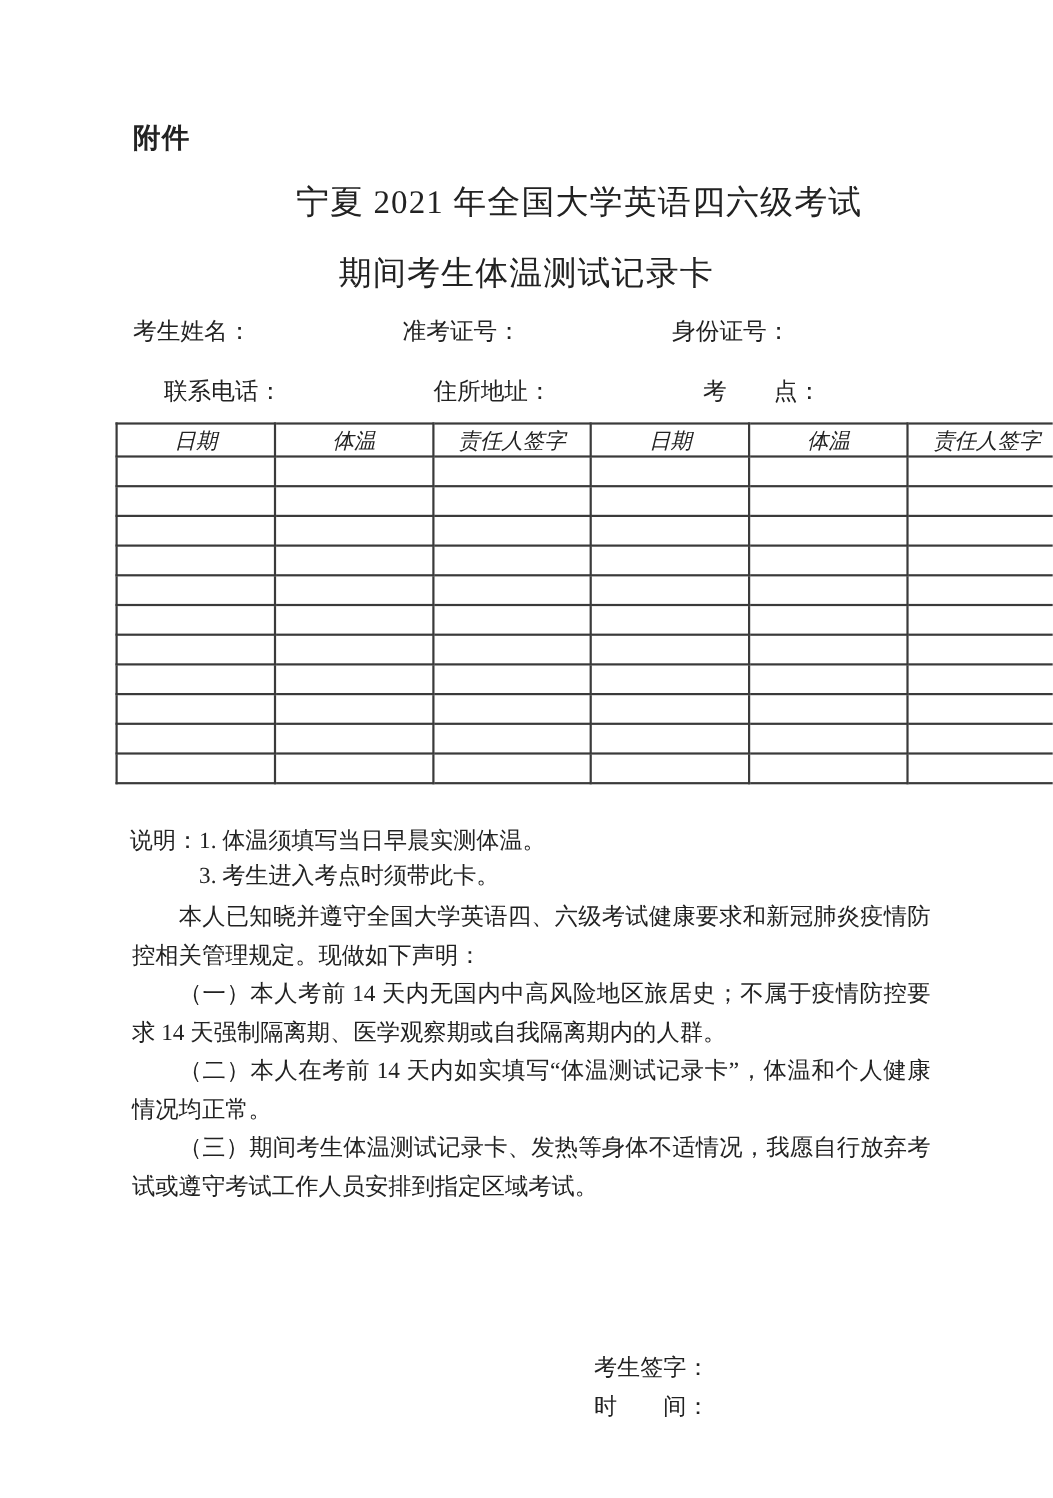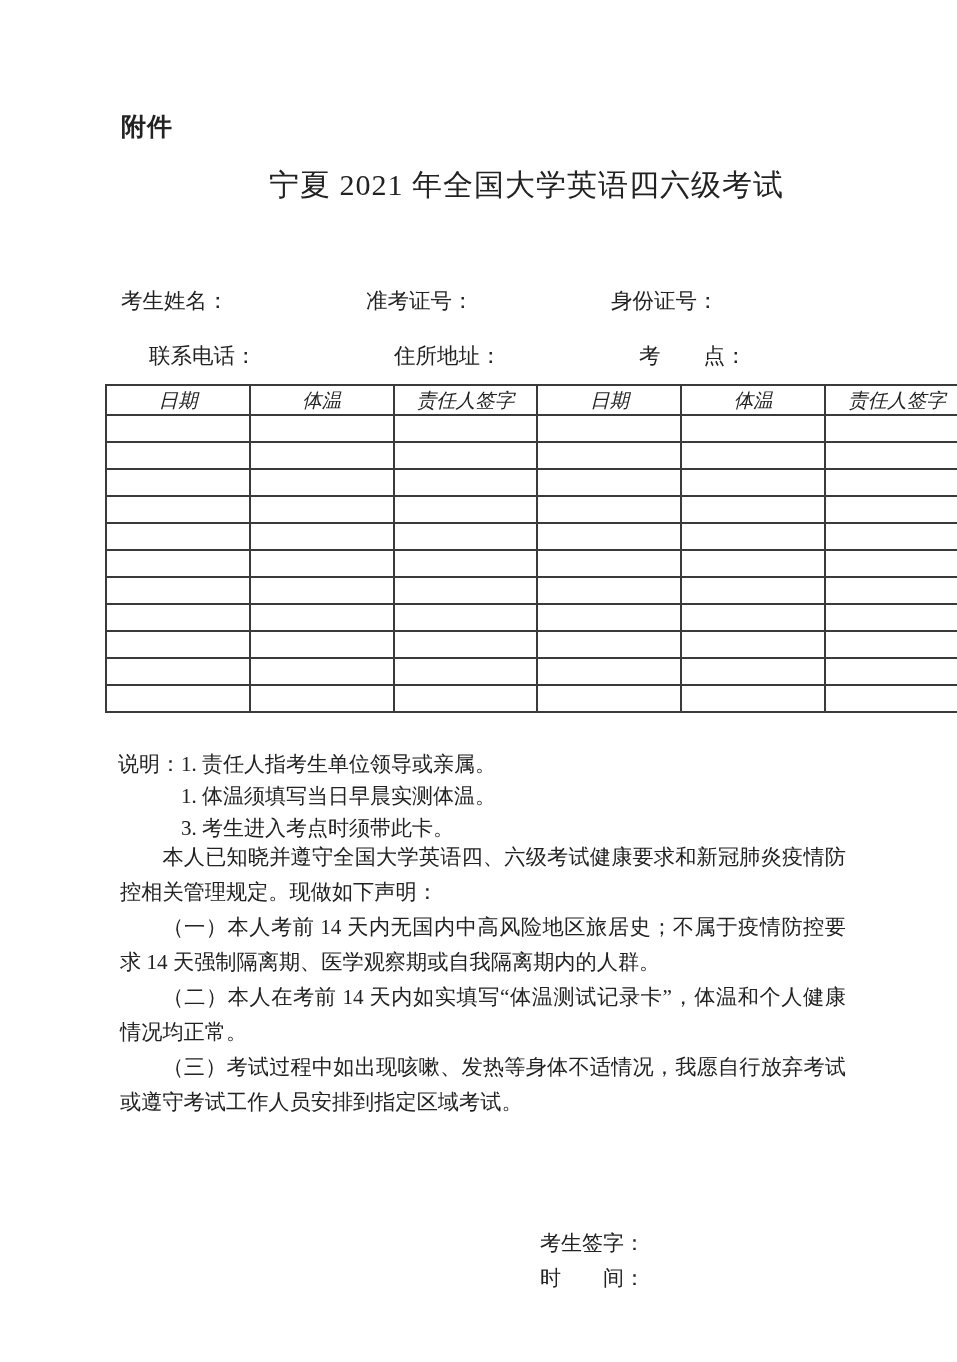--- a/index.html
+++ b/index.html
@@ -69,41 +69,42 @@
 
   .notes {
     position: absolute; left: 118px; top: 748px; right: 90px;
     display: flex;
     font-size: 21px; line-height: 32px;
   }
   .notes .notes-label { flex: 0 0 auto; }
   .notes .notes-items { flex: 1 1 auto; }
 
   .declaration {
-    position: absolute; left: 120px; top: 840px; width: 726px;
+    position: absolute; left: 120px; top: 816px; width: 726px;
     font-size: 21.2px; line-height: 35px;
     text-align: justify;
   }
   .declaration p { text-indent: 2em; }
 
   .signature {
     position: absolute; left: 540px; top: 1226px;
     font-size: 21px; line-height: 35px;
   }
   .signature div { margin-bottom: 0; }
 </style>
 </head>
 <body>
 
 <div class="sheet">
 
   <div class="attachment">附件</div>
 
   <div class="title line1">宁夏 2021 年全国大学英语四六级考试</div>
 
+  <div class="title line2">期间考生体温测试记录卡</div>
 
   <div class="fields-row row1">
     <span class="field">考生姓名：</span>
     <span class="field">准考证号：</span>
     <span class="field">身份证号：</span>
   </div>
 
   <div class="fields-row row2">
     <span class="field">联系电话：</span>
     <span class="field">住所地址：</span>
@@ -211,31 +212,30 @@
             <td>&nbsp;</td>
             <td>&nbsp;</td>
           </tr>
         </tbody>
     </table>
   </div>
 
   <div class="notes">
     <div class="notes-label">说明：</div>
     <div class="notes-items">
-      <div>1. 责任人指考生单位领导或亲属。</div>
       <div>1. 体温须填写当日早晨实测体温。</div>
       <div>3. 考生进入考点时须带此卡。</div>
     </div>
   </div>
 
   <div class="declaration">
     <p>本人已知晓并遵守全国大学英语四、六级考试健康要求和新冠肺炎疫情防控相关管理规定。现做如下声明：</p>
     <p>（一）本人考前 14 天内无国内中高风险地区旅居史；不属于疫情防控要求 14 天强制隔离期、医学观察期或自我隔离期内的人群。</p>
     <p>（二）本人在考前 14 天内如实填写“体温测试记录卡”，体温和个人健康情况均正常。</p>
-    <p>（三）考试过程中如出现咳嗽、发热等身体不适情况，我愿自行放弃考试或遵守考试工作人员安排到指定区域考试。</p>
+    <p>（三）期间考生体温测试记录卡、发热等身体不适情况，我愿自行放弃考试或遵守考试工作人员安排到指定区域考试。</p>
   </div>
 
   <div class="signature">
     <div>考生签字：</div>
     <div>时　　间：</div>
   </div>
 
 </div>
 
 </body></html>

